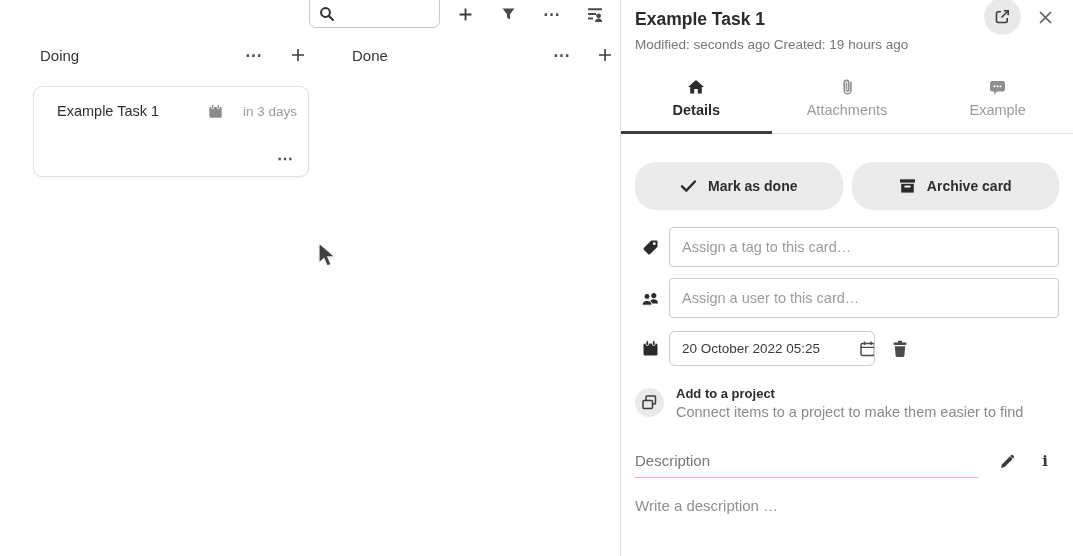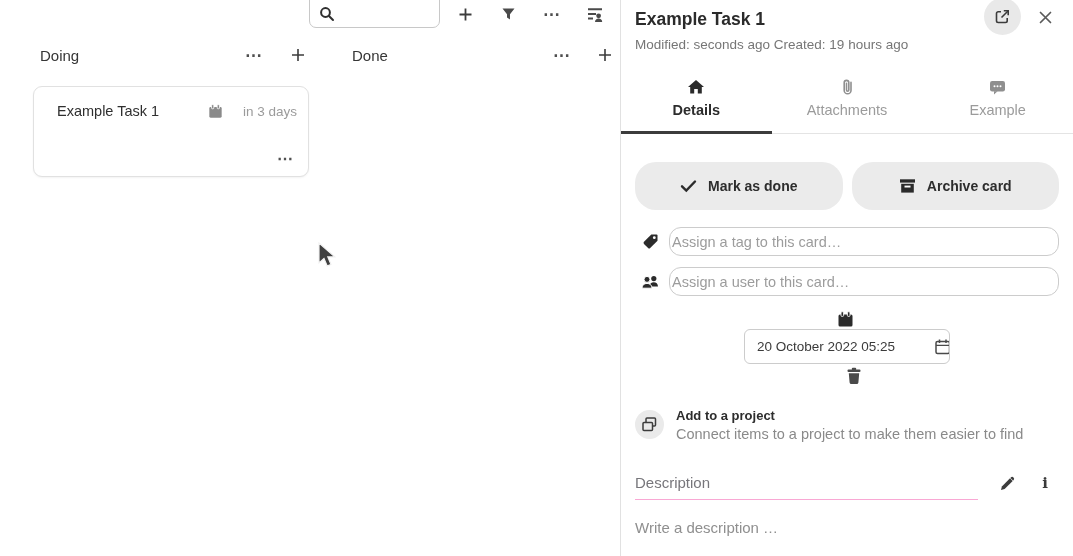--- a/index.html
+++ b/index.html
@@ -71,26 +71,26 @@
   .pill {
     flex: 1; height: 48px; border-radius: 21px; background: #ebebeb;
     display: flex; align-items: center; justify-content: center; gap: 11px;
     font-size: 14px; font-weight: bold; color: #2d2d2d;
   }
 
   .field-row { display: flex; align-items: center; margin-top: 17px; }
   .field-icon { width: 20px; height: 20px; margin-left: 5px; margin-right: 9px;
                 display: flex; align-items: center; justify-content: center; }
   .assign-input {
-    flex: 1; height: 29px; border: 1px solid #ccc; border-radius: 12px;
-    padding: 0 2px; font-size: 14.5px; color: #444; outline: none;
+    flex: 1; height: 40px; border: 1px solid #ccc; border-radius: 4px;
+    padding: 0 12px; font-size: 14.5px; color: #444; outline: none;
   }
   .assign-input::placeholder { color: #9c9c9c; }
 
-  .date-row { margin-top: 13px; flex-direction: column; }
+  .date-row { margin-top: 13px; }
   .date-box { width: 206px; height: 35px; border: 1px solid #ccc; border-radius: 6px;
               display: flex; align-items: center; overflow: hidden; }
   .date-box input { flex: 1; border: none; outline: none; padding-left: 12px;
                     font-size: 13.5px; color: #3b3b3b; font-family: inherit; background: transparent; }
   .date-cal-btn { width: 32px; height: 100%; }
   .trash-btn { width: 24px; height: 24px; margin-left: 13px; }
 
   .project-row { display: flex; align-items: flex-start; margin-top: 20px; }
   .project-circle { width: 29px; height: 29px; border-radius: 50%; background: #eaeaea;
                     display: flex; align-items: center; justify-content: center; margin-top: 2px; }

